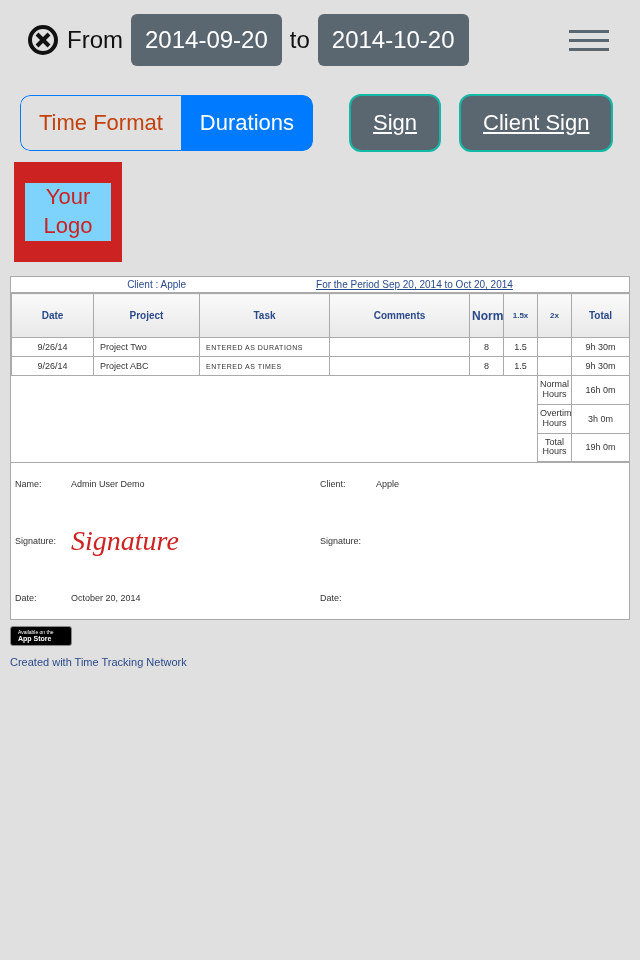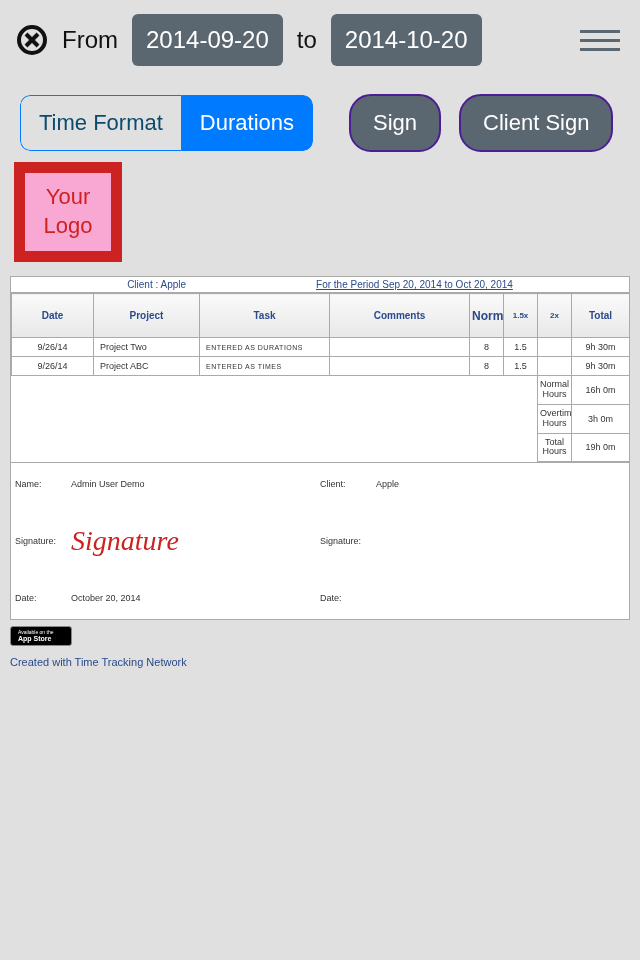--- a/index.html
+++ b/index.html
@@ -8,22 +8,22 @@
     font-family: -apple-system, Helvetica, Arial, sans-serif;
     background: #e0e0e0;
     color: #333;
     overflow: hidden;
   }
   .topbar {
     height: 80px;
     background: #e0e0e0;
     display: flex;
     align-items: center;
-    padding: 0 16px;
-    gap: 14px;
+    padding: 0 27px;
+    gap: 8px;
   }
   .close-icon {
     width: 32px;
     height: 32px;
     display: flex;
     align-items: center;
     justify-content: center;
     cursor: pointer;
   }
   .close-icon svg { width: 32px; height: 32px; }
@@ -64,52 +64,53 @@
     border-radius: 10px;
     overflow: hidden;
   }
   .seg-btn {
     font-size: 22px;
     padding: 14px 18px;
     cursor: pointer;
     border: 1px solid #007aff;
   }
   .seg-btn.first {
-    color: #0c4a6e;
+    color: #c2410c;
     background: #e0e0e0;
     border-right: 0;
     border-radius: 10px 0 0 10px;
   }
   .seg-btn.second {
     color: #fff;
     background: #007aff;
     border-radius: 0 10px 10px 0;
   }
   .pill-btn {
     background: #5b6770;
     color: #fff;
     font-size: 22px;
     padding: 14px 22px;
-    border-radius: 22px;
-    border: 2px solid #4c1d95;
-    cursor: pointer;
+    border-radius: 12px;
+    border: 2px solid #14b8a6;
+    cursor: pointer;
+    text-decoration: underline;
   }
   .logo-holder {
     margin: 10px 0 0 14px;
     width: 108px;
     height: 100px;
     background: #c22;
     display: flex;
     align-items: center;
     justify-content: center;
   }
   .logo-inner {
     width: 86px;
-    height: 78px;
-    background: #f9a8d4;
+    height: 58px;
+    background: #7dd3fc;
     display: flex;
     align-items: center;
     justify-content: center;
     font-size: 22px;
     color: #c22;
     text-align: center;
     line-height: 1.3;
   }
   .report {
     margin: 14px 10px 0 10px;

